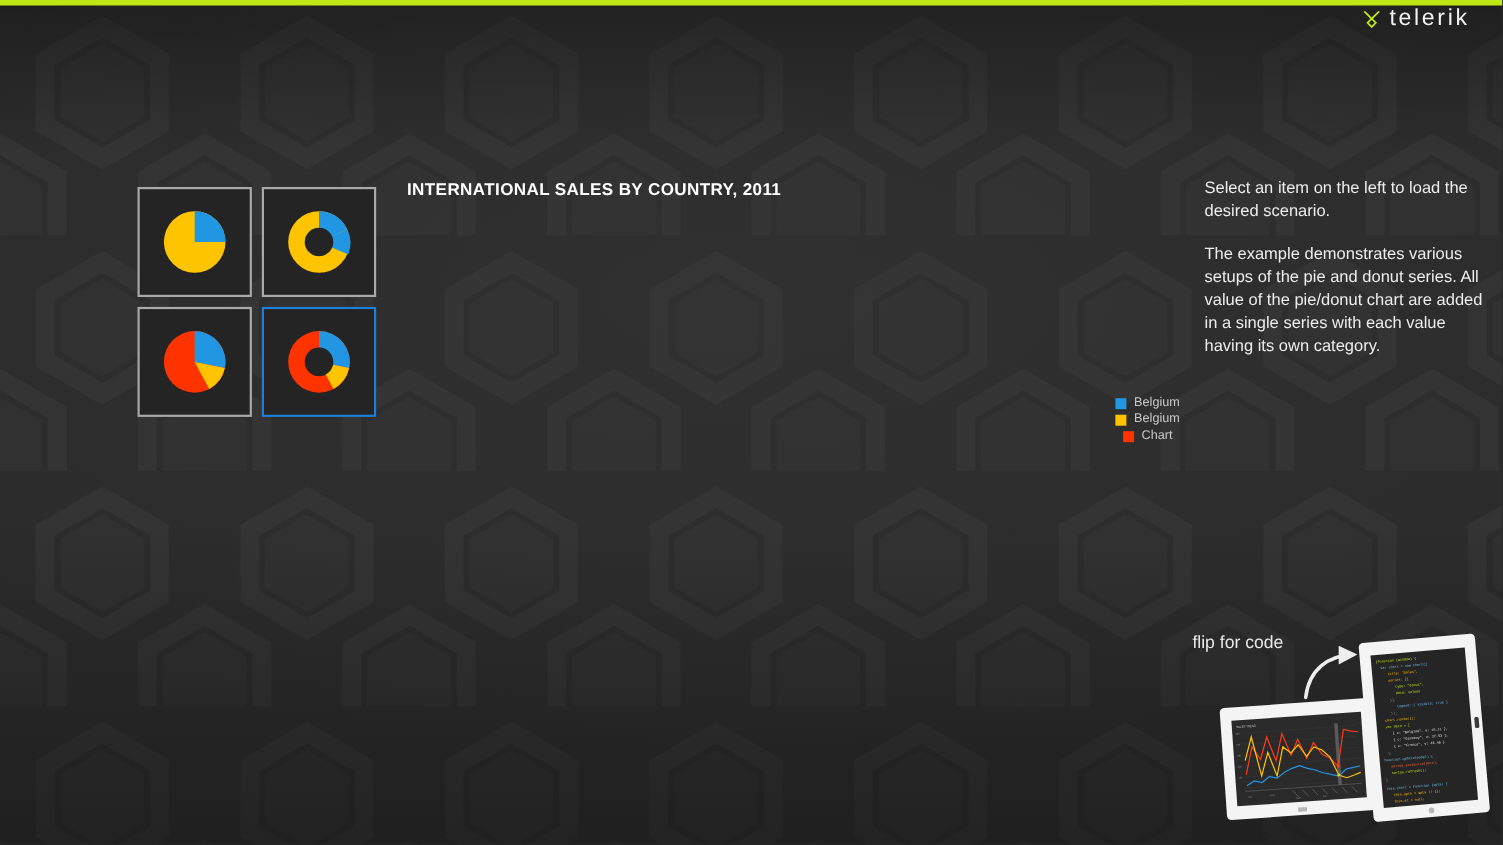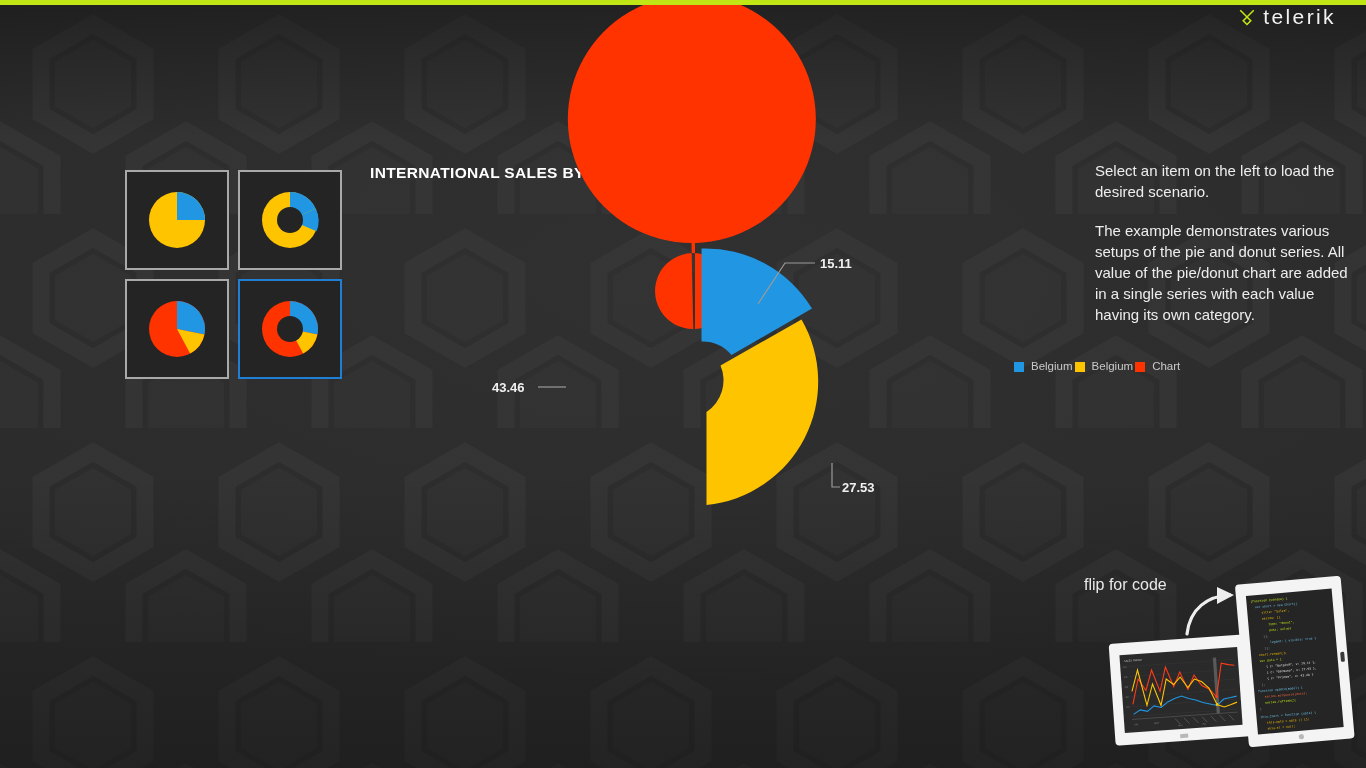--- a/index.html
+++ b/index.html
@@ -136,21 +136,21 @@
     font-size:15px;
     font-weight:300;
     line-height:21px;
   }
   .desc p + p { margin-top:18px; }
 
   
   .legend {
     position:absolute; top:360px; left:1014px;
     z-index:5;
-    display:flex; gap:2px;
+    display:flex; flex-direction:column; gap:2px;align-items:center;
   }
   .legend-item { display:flex; align-items:center; gap:7px; cursor:pointer; }
   .legend-swatch { width:10px; height:10px; display:block; }
   .legend-label {
     color:#c9c9c9;
     font-size:11.5px;
     font-weight:400;
     line-height:13px;
   }
 
@@ -239,52 +239,20 @@
         <path d="M32 32 L32 4 A28 28 0 0 1 59.4 37.6 Z" fill="#2196e3"></path>
         <path d="M32 32 L59.4 37.6 A28 28 0 0 1 45.2 56.6 Z" fill="#ffc400"></path>
         <circle cx="32" cy="32" r="13" fill="#242424"></circle>
       </svg>
     </div>
 
   </div>
 
   <div class="chart-title">INTERNATIONAL SALES BY COUNTRY, 2011</div>
 
-  <div class="chart-wrap">
-    <svg width="520" height="340" viewBox="0 0 520 340" xmlns="http://www.w3.org/2000/svg">
-
-      <g>
-        <path d="M 265 28 L 265 114 A 38 38 0 1 0 263.3 114.05 L 261.5 28.04 A 124 124 0 1 1 265 28 Z" fill="#ff3300"></path>
-      </g>
-
-      <g>
-        <path d="M 271.5 126.5 L 271.5 33.5 A 124 124 0 0 1 382 93.6 L 301.5 140 A 38 38 0 0 0 271.5 126.5 Z" fill="#2196e3"></path>
-      </g>
-
-      <g>
-        <path d="M 290.5 150.5 L 371.5 104.5 A 124 124 0 0 1 276.5 290 L 276.5 197 A 38 38 0 0 0 290.5 150.5 Z" fill="#ffc400"></path>
-      </g>
-
-      <g>
-        <path class="leader" d="M 328 89 L 355 48 L 385 48"></path>
-        <text class="dlabel" x="390" y="53">15.11</text>
-      </g>
-
-      <g>
-        <path class="leader" d="M 402 248 L 402 272 L 410 272"></path>
-        <text class="dlabel" x="412" y="277">27.53</text>
-      </g>
-
-      <g>
-        <path class="leader" d="M 136 172 L 108 172"></path>
-        <text class="dlabel" x="62" y="177">43.46</text>
-      </g>
-
-    </svg>
-  </div>
 
   <div class="desc">
     <p>Select an item on the left to load the desired scenario.</p>
     <p>The example demonstrates various setups of the pie and donut series. All value of the pie/donut chart are added in a single series with each value having its own category.</p>
   </div>
 
   <div class="legend">
     <div class="legend-item">
       <span class="legend-swatch" style="background:#2196e3"></span>
       <span class="legend-label">Belgium</span>

